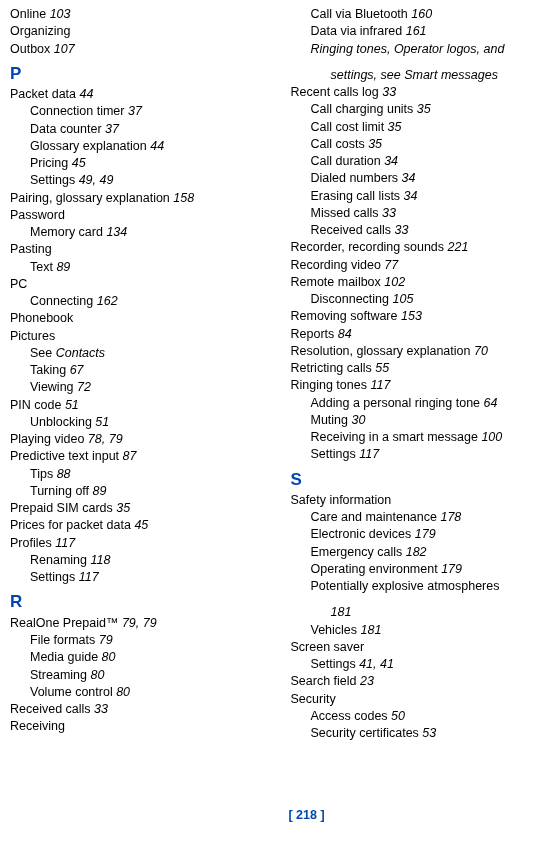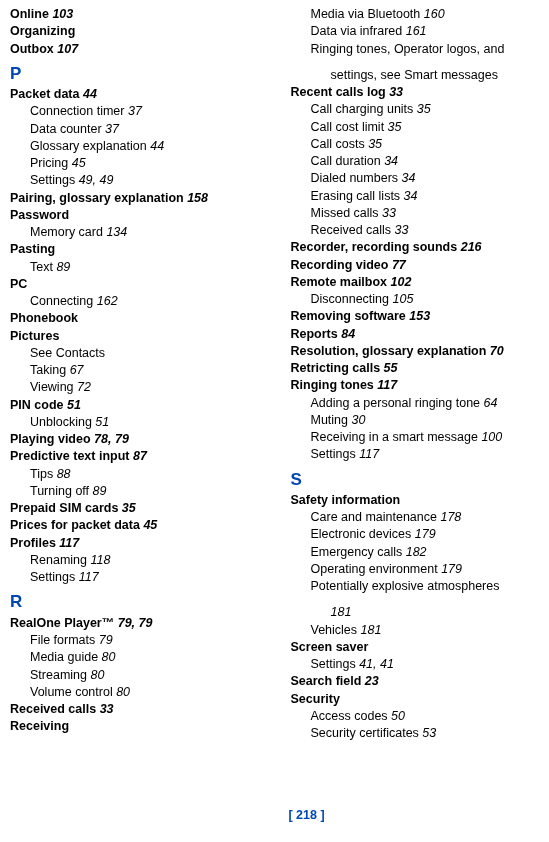--- a/index.html
+++ b/index.html
@@ -15,25 +15,25 @@
     padding: 6px 10px 0 10px;
   }
   .columns {
     display: flex;
     gap: 32px;
   }
   .col {
     flex: 1;
   }
   .entry { white-space: nowrap; }
-  .i1 { padding-left: 0; font-weight: bold; }
+  .i1 { padding-left: 0; }
   .i2 { padding-left: 20px; }
   .i3 { padding-left: 40px; margin-top: 9px; }
   .pg { font-style: italic; }
-  .ital { }
+  .ital { font-style: italic; }
   .letter {
     color: #0047b3;
     font-weight: bold;
     font-size: 17px;
     margin-top: 4px;
     margin-bottom: 1px;
   }
   .footer {
     position: absolute;
     bottom: 18px;
@@ -83,44 +83,44 @@
     <div class="entry i2"><span>Tips</span> <span class="pg">88</span></div>
     <div class="entry i2"><span>Turning off</span> <span class="pg">89</span></div>
     <div class="entry i1"><span>Prepaid SIM cards</span> <span class="pg">35</span></div>
     <div class="entry i1"><span>Prices for packet data</span> <span class="pg">45</span></div>
     <div class="entry i1"><span>Profiles</span> <span class="pg">117</span></div>
     <div class="entry i2"><span>Renaming</span> <span class="pg">118</span></div>
     <div class="entry i2"><span>Settings</span> <span class="pg">117</span></div>
 
     <div class="letter">R</div>
 
-    <div class="entry i1"><span>RealOne Player™</span> <span class="pg">79, 79</span></div>
+    <div class="entry i1"><span>RealOne Prepaid™</span> <span class="pg">79, 79</span></div>
     <div class="entry i2"><span>File formats</span> <span class="pg">79</span></div>
     <div class="entry i2"><span>Media guide</span> <span class="pg">80</span></div>
     <div class="entry i2"><span>Streaming</span> <span class="pg">80</span></div>
     <div class="entry i2"><span>Volume control</span> <span class="pg">80</span></div>
     <div class="entry i1"><span>Received calls</span> <span class="pg">33</span></div>
     <div class="entry i1"><span>Receiving</span></div>
   </div>
 
   <div class="col">
-    <div class="entry i2"><span>Media via Bluetooth</span> <span class="pg">160</span></div>
+    <div class="entry i2"><span>Call via Bluetooth</span> <span class="pg">160</span></div>
     <div class="entry i2"><span>Data via infrared</span> <span class="pg">161</span></div>
     <div class="entry i2 ital">Ringing tones, Operator logos, and</div>
     <div class="entry i3 ital">settings, see Smart messages</div>
     <div class="entry i1"><span>Recent calls log</span> <span class="pg">33</span></div>
     <div class="entry i2"><span>Call charging units</span> <span class="pg">35</span></div>
     <div class="entry i2"><span>Call cost limit</span> <span class="pg">35</span></div>
     <div class="entry i2"><span>Call costs</span> <span class="pg">35</span></div>
     <div class="entry i2"><span>Call duration</span> <span class="pg">34</span></div>
     <div class="entry i2"><span>Dialed numbers</span> <span class="pg">34</span></div>
     <div class="entry i2"><span>Erasing call lists</span> <span class="pg">34</span></div>
     <div class="entry i2"><span>Missed calls</span> <span class="pg">33</span></div>
     <div class="entry i2"><span>Received calls</span> <span class="pg">33</span></div>
-    <div class="entry i1"><span>Recorder, recording sounds</span> <span class="pg">216</span></div>
+    <div class="entry i1"><span>Recorder, recording sounds</span> <span class="pg">221</span></div>
     <div class="entry i1"><span>Recording video</span> <span class="pg">77</span></div>
     <div class="entry i1"><span>Remote mailbox</span> <span class="pg">102</span></div>
     <div class="entry i2"><span>Disconnecting</span> <span class="pg">105</span></div>
     <div class="entry i1"><span>Removing software</span> <span class="pg">153</span></div>
     <div class="entry i1"><span>Reports</span> <span class="pg">84</span></div>
     <div class="entry i1"><span>Resolution, glossary explanation</span> <span class="pg">70</span></div>
     <div class="entry i1"><span>Retricting calls</span> <span class="pg">55</span></div>
     <div class="entry i1"><span>Ringing tones</span> <span class="pg">117</span></div>
     <div class="entry i2"><span>Adding a personal ringing tone</span> <span class="pg">64</span></div>
     <div class="entry i2"><span>Muting</span> <span class="pg">30</span></div>

